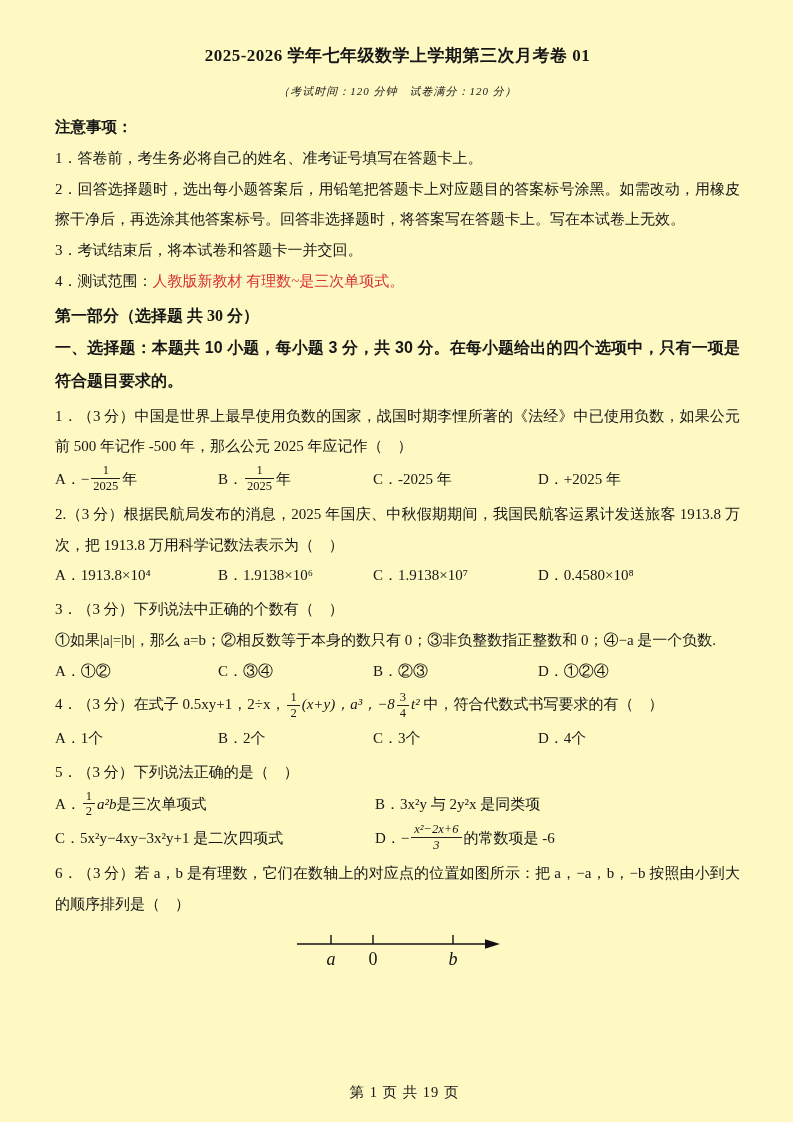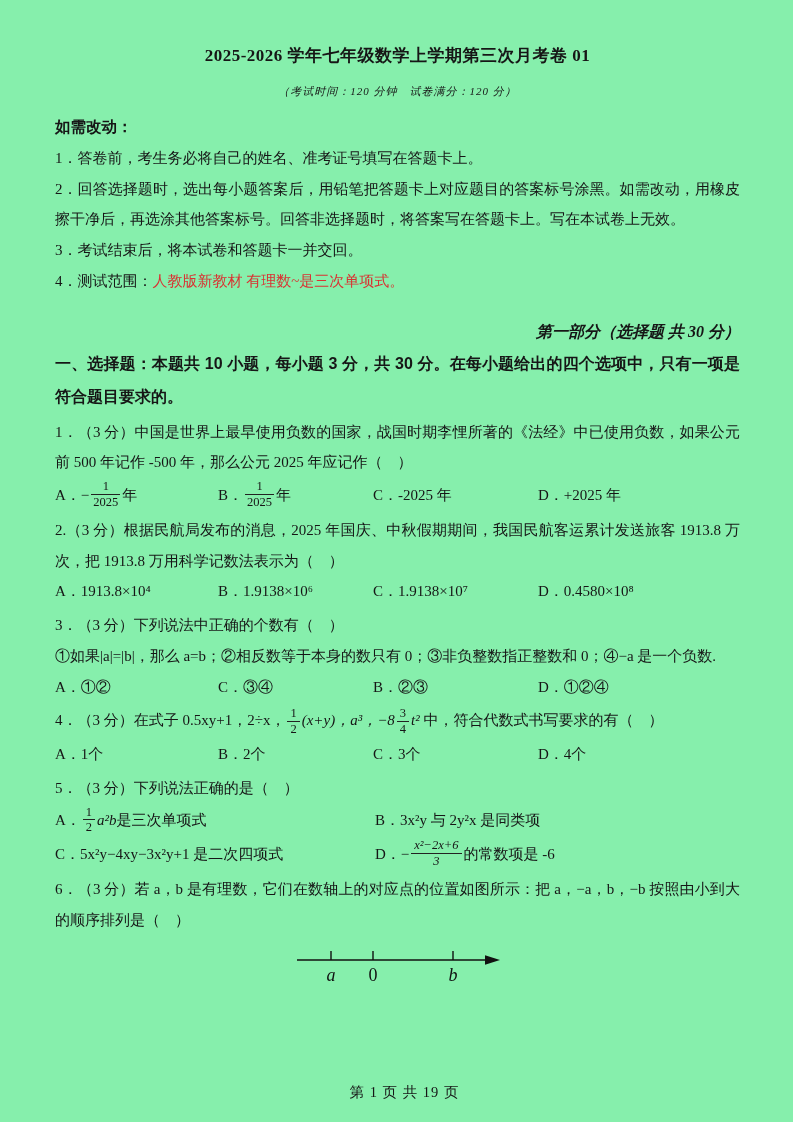--- a/index.html
+++ b/index.html
@@ -7,40 +7,39 @@
   body {
     width:793px; height:1122px;
     font-family:"Liberation Serif","DejaVu Serif",serif;
     font-size:15px; color:#161616;
   }
   .page {
     position:relative;
     width:793px; height:1122px;
     padding:24px 53px 0 55px;
     overflow:hidden;
-    background:#86efac;
+    background:#fef9c3;
   }
   .title {
     text-align:center; font-weight:bold; font-size:17px;
     margin-top:20px; letter-spacing:0.5px;
   }
   .subtitle {
     text-align:center; font-size:11px; font-style:italic;
     margin-top:17px; letter-spacing:1px;
   }
   .notice-heading {
     font-weight:bold; font-size:15.5px; margin-top:12px; line-height:2.05;
     font-family:"Liberation Sans","DejaVu Sans",sans-serif;
   }
   .para { line-height:2.05; text-align:justify; }
   .red { color:#d93232; }
   .part-heading {
-    text-align:right; font-weight:bold; font-size:16px; line-height:2.1;
-    margin-top:18px;
-    font-style:italic;
+    text-align:left; font-weight:bold; font-size:16px; line-height:2.1;
+    margin-top:2px;
   }
   .intro {
     font-weight:bold; line-height:2.05; text-align:justify;
     font-family:"Liberation Sans","DejaVu Sans",sans-serif; font-size:16px;
   }
   .q { margin-top:3px; }
   .opts4 { display:flex; align-items:center; line-height:2.05; }
   .opts4 > span:nth-child(1) { width:163px; }
   .opts4 > span:nth-child(2) { width:155px; }
   .opts4 > span:nth-child(3) { width:165px; }
@@ -64,21 +63,21 @@
   }
 </style>
 </head>
 <body>
 
 <div class="page">
 
   <div class="title">2025-2026 学年七年级数学上学期第三次月考卷 01</div>
   <div class="subtitle">（考试时间：120 分钟　试卷满分：120 分）</div>
 
-  <div class="notice-heading">如需改动：</div>
+  <div class="notice-heading">注意事项：</div>
   <div class="para">1．答卷前，考生务必将自己的姓名、准考证号填写在答题卡上。</div>
   <div class="para">2．回答选择题时，选出每小题答案后，用铅笔把答题卡上对应题目的答案标号涂黑。如需改动，用橡皮擦干净后，再选涂其他答案标号。回答非选择题时，将答案写在答题卡上。写在本试卷上无效。</div>
   <div class="para">3．考试结束后，将本试卷和答题卡一并交回。</div>
   <div class="para"><span>4．测试范围：</span><span class="red">人教版新教材 有理数~是三次单项式。</span></div>
 
   <div class="part-heading">第一部分（选择题 共 30 分）</div>
   <div class="intro">一、选择题：本题共 10 小题，每小题 3 分，共 30 分。在每小题给出的四个选项中，只有一项是符合题目要求的。</div>
 
   <div class="q">
     <div class="para">1．（3 分）中国是世界上最早使用负数的国家，战国时期李悝所著的《法经》中已使用负数，如果公元前 500 年记作 -500 年，那么公元 2025 年应记作（　）</div>

